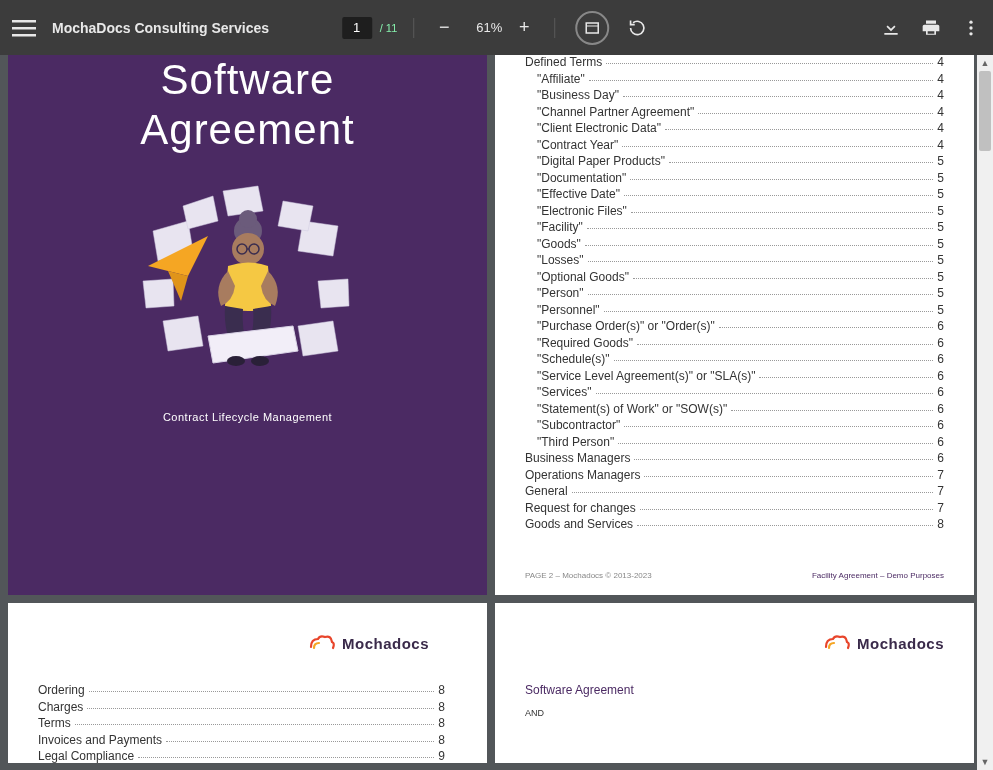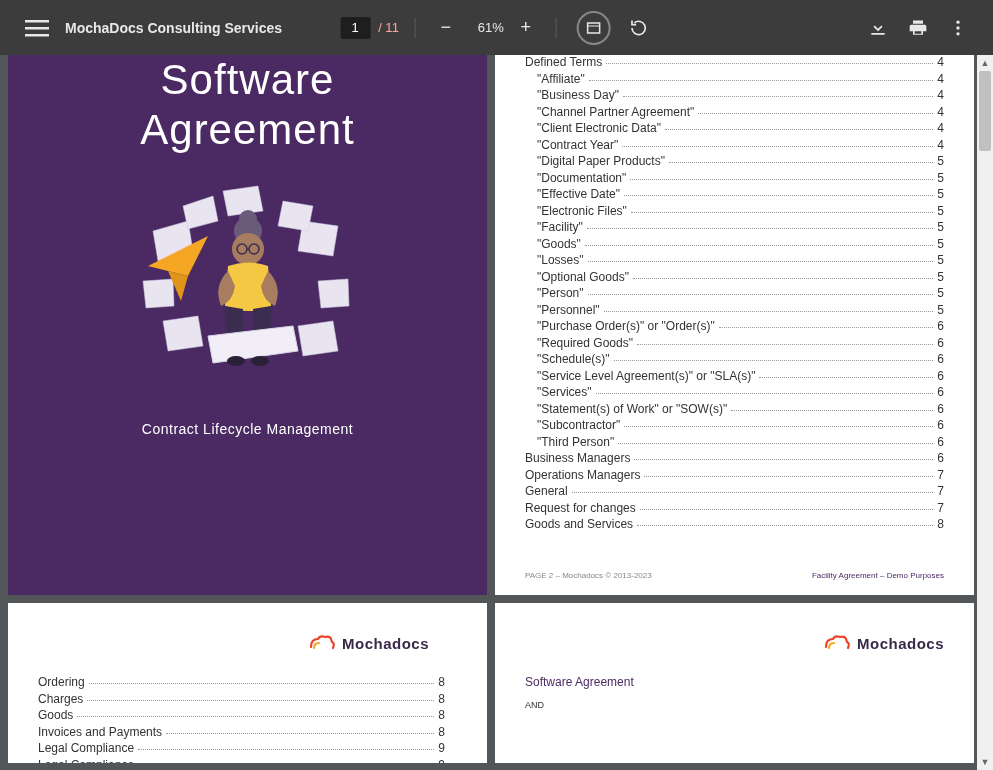--- a/index.html
+++ b/index.html
@@ -1,56 +1,56 @@
 <!DOCTYPE html>
 <html><head>
 <meta charset="utf-8">
 <style>
 * { margin: 0; padding: 0; box-sizing: border-box; }
 body { font-family: Arial, sans-serif; background: #525659; width: 993px; height: 770px; overflow: hidden; position: relative; }
 
 
-.toolbar { background: #3c3c3c; height: 55px; display: flex; align-items: center; padding: 0 25px; color: #e8e8e8; }
+.toolbar { background: #3c3c3c; height: 55px; display: flex; align-items: center; padding: 0 12px; color: #e8e8e8; }
 .menu-icon { width: 24px; height: 24px; cursor: pointer; margin-right: 16px; }
 .doc-title { font-size: 14px; font-weight: 600; flex: 0 0 auto; }
 .toolbar-center { display: flex; align-items: center; gap: 8px; margin: 0 auto; position: absolute; left: 50%; transform: translateX(-50%); }
 .page-input { background: #1e1e1e; color: #fff; border: none; width: 30px; height: 22px; text-align: center; font-size: 13px; border-radius: 2px; }
-.page-total { font-size: 13px; color: #fca5a5; }
+.page-total { font-size: 11px; color: #86efac; }
 .sep { width: 1px; height: 20px; background: #5a5a5a; margin: 0 8px; }
 .zoom-btn { width: 28px; height: 28px; display: flex; align-items: center; justify-content: center; cursor: pointer; color: #e8e8e8; font-size: 18px; border-radius: 50%; }
 .zoom-level { font-size: 13px; color: #e8e8e8; min-width: 36px; text-align: right; }
 .fit-btn { width: 34px; height: 34px; border: 2px solid #888; border-radius: 50%; display: flex; align-items: center; justify-content: center; cursor: pointer; margin-left: 4px; }
 .rotate-btn { width: 28px; height: 28px; display: flex; align-items: center; justify-content: center; cursor: pointer; margin-left: 6px; }
 .toolbar-right { margin-left: auto; display: flex; align-items: center; gap: 20px; }
 .tool-icon { width: 20px; height: 20px; cursor: pointer; }
 
 
 .pages { display: flex; flex-wrap: wrap; gap: 8px; padding: 0px 8px 8px 8px; height: calc(770px - 55px); overflow: hidden; }
 .page { background: #fff; width: 479px; position: relative; }
 
 
 .page1 { background: #4b2a63; height: 540px; display: flex; flex-direction: column; align-items: center; color: #fff; padding-top: 0px; }
 .cover-title { font-family: "Segoe UI", Arial, sans-serif; font-weight: 300; font-size: 42px; text-align: center; line-height: 1.2; margin-bottom: 10px; letter-spacing: 1px; }
 .cover-illustration { width: 230px; height: 230px; position: relative; margin: 5px 0; }
-.cover-subtitle { font-size: 14px; font-weight: 300; margin-top: 15px; letter-spacing: 0.5px; }
+.cover-subtitle { font-size: 11px; font-weight: 300; margin-top: 5px; letter-spacing: 0.5px; }
 
 
 .page2 { background: #fff; height: 540px; padding: 0px 30px 20px 30px; font-size: 9px; color: #333; }
 .toc-list { list-style: none; }
 .toc-item { display: flex; align-items: baseline; margin-bottom: 2.5px; font-size: 12px; }
 .toc-term { flex: 0 0 auto; }
 .toc-dots { flex: 1 1 auto; border-bottom: 1px dotted #999; margin: 0 4px; position: relative; top: -2px; }
 .toc-page { flex: 0 0 auto; }
 .toc-indent { padding-left: 12px; }
 .footer-row { display: flex; justify-content: space-between; font-size: 8px; color: #888; margin-top: 40px; }
 .footer-right { color: #4b2a63; }
 
 
 .page3 { background: #fff; height: 160px; padding: 30px 30px 10px 58px; font-size: 9px; color: #333; overflow: hidden; }
-.logo-row { text-align: right; margin-bottom: 20px; margin-right: 0px; }
+.logo-row { text-align: right; margin-bottom: 28px; margin-right: 0px; }
 .logo-row-left { text-align: right; padding-right: 28px; }
 
 
 .page4 { background: #fff; height: 160px; padding: 30px 30px 10px 30px; font-size: 9px; color: #333; overflow: hidden; }
 .agreement-title { color: #4b2a63; font-size: 12px; font-weight: 400; margin-bottom: 10px; }
 .agreement-p { font-size: 9px; line-height: 1.5; text-align: justify; margin-bottom: 10px; color: #333; }
 
 
 .logo-wrap { display: inline-flex; align-items: center; gap: 6px; }
 .logo-text { font-size: 15px; font-weight: 600; color: #3a2a4a; letter-spacing: 0.5px; }
@@ -343,21 +343,21 @@
           <span class="toc-term">Ordering</span>
           <span class="toc-dots"></span>
           <span class="toc-page">8</span>
         </li>
         <li class="toc-item">
           <span class="toc-term">Charges</span>
           <span class="toc-dots"></span>
           <span class="toc-page">8</span>
         </li>
         <li class="toc-item">
-          <span class="toc-term">Goods</span>
+          <span class="toc-term">Terms</span>
           <span class="toc-dots"></span>
           <span class="toc-page">8</span>
         </li>
         <li class="toc-item">
           <span class="toc-term">Invoices and Payments</span>
           <span class="toc-dots"></span>
           <span class="toc-page">8</span>
         </li>
         <li class="toc-item">
           <span class="toc-term">Legal Compliance</span>

